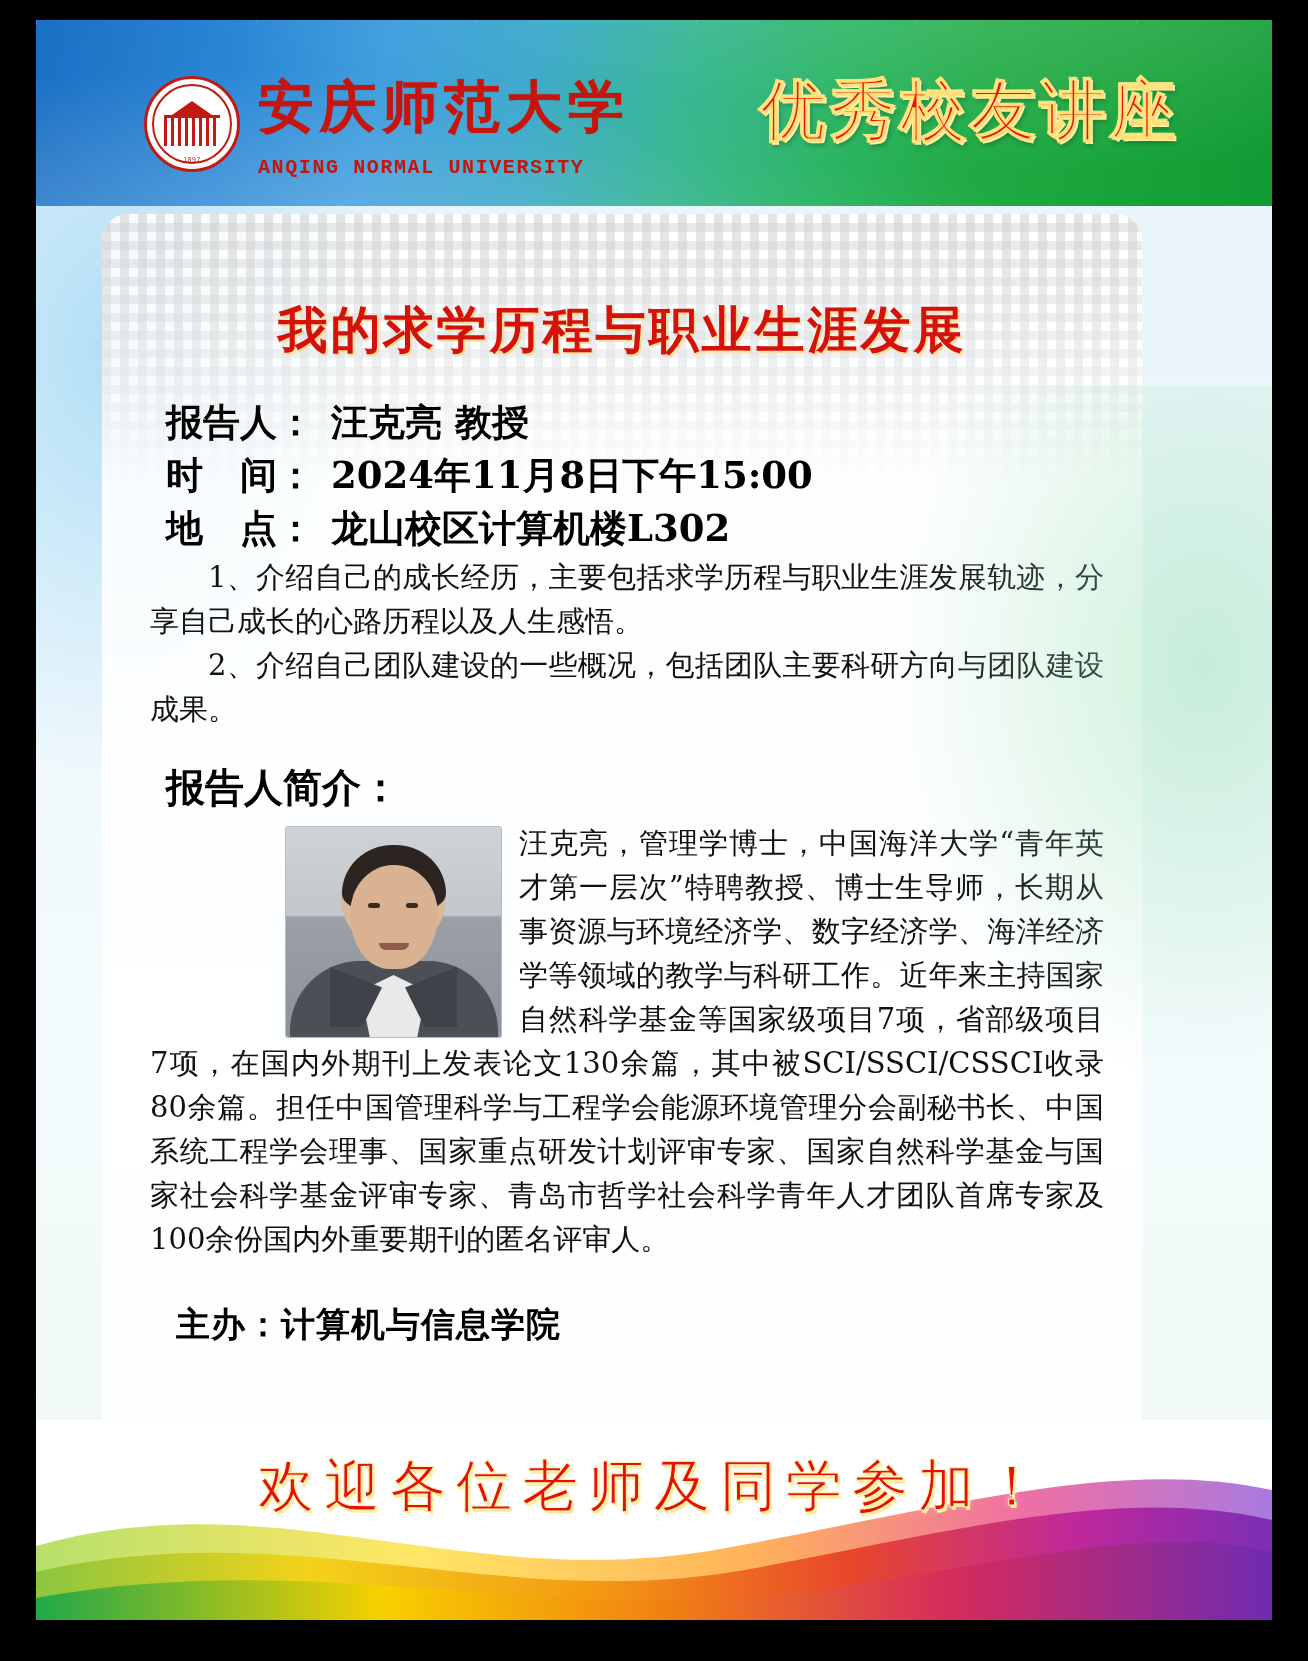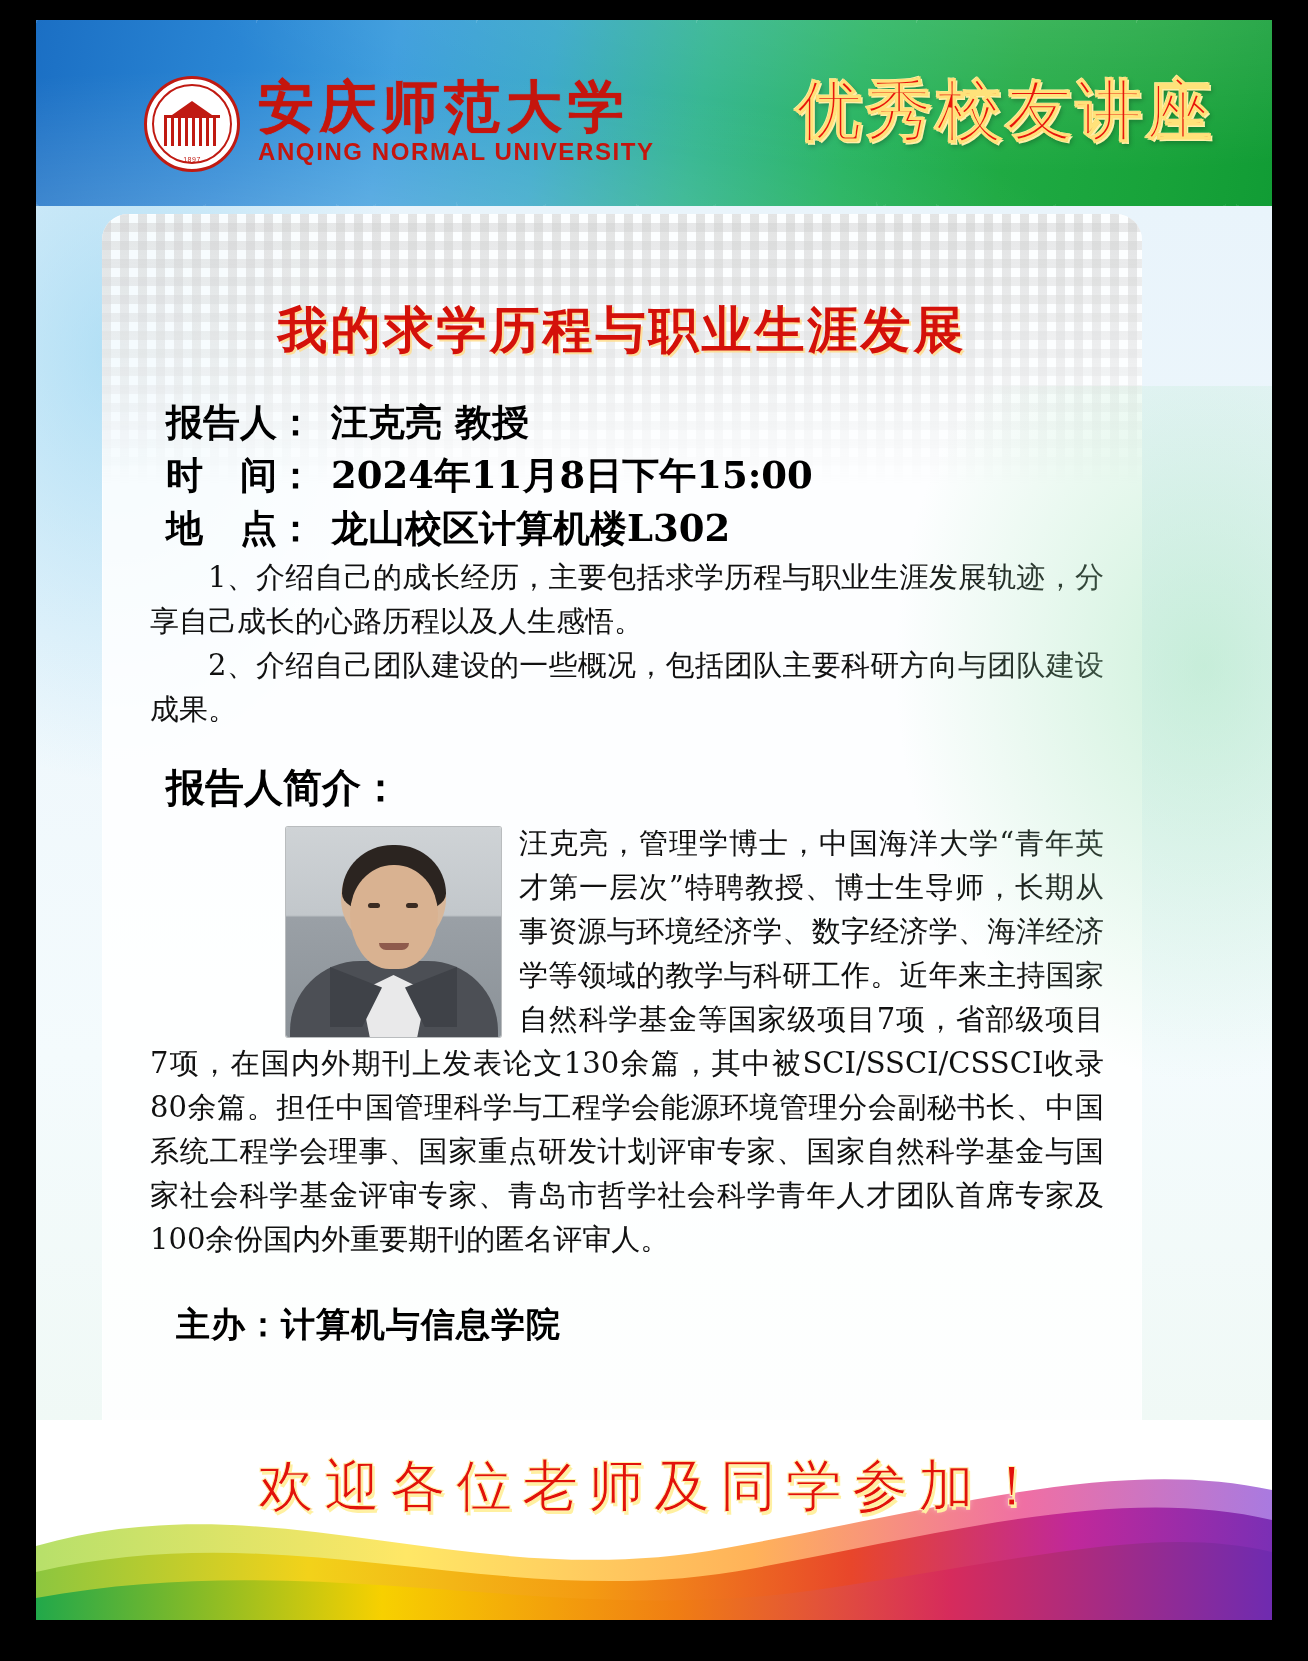--- a/index.html
+++ b/index.html
@@ -28,21 +28,20 @@
   
   .header {
     position: relative;
     width: 100%;
     height: 186px;
     background: linear-gradient(100deg,
         #1b6fc4 0%, #2a86d4 16%, #3d9ddd 28%,
         #37a7c9 40%, #2fb48e 52%, #25b35f 64%,
         #1faa43 76%, #18a33a 88%, #0f9a33 100%);
     overflow: hidden;
-    padding-left: 36px;
   }
   .header::before {
     
     content: "";
     position: absolute;
     inset: 0;
     background:
       linear-gradient(120deg, rgba(255,255,255,0.13) 0 2px, transparent 2px 100%),
       linear-gradient(32deg, rgba(255,255,255,0.10) 0 2px, transparent 2px 100%),
       linear-gradient(-35deg, rgba(255,255,255,0.08) 0 2px, transparent 2px 100%),
@@ -118,26 +117,26 @@
   .uni-cn {
     font-size: 56px;
     line-height: 60px;
     font-weight: 700;
     color: #c5150d;
     letter-spacing: 6px;
     font-family: "DejaVu Serif", "Liberation Serif", serif;
     text-shadow: 0 0 1px #c5150d;
   }
   .uni-en {
-    margin-top: 2px;
-    font-size: 24px;
+    margin-top: 20px;
+    font-size: 20px;
     font-weight: 700;
     color: #c5150d;
     letter-spacing: 1.6px;
-    font-family: Liberation Sans, sans-serif;
+    font-family: Liberation Mono, monospace;
   }
 
   .header-title {
     position: absolute;
     right: 92px;
     top: 54px;
     z-index: 3;
     font-size: 66px;
     line-height: 72px;
     font-weight: 700;

